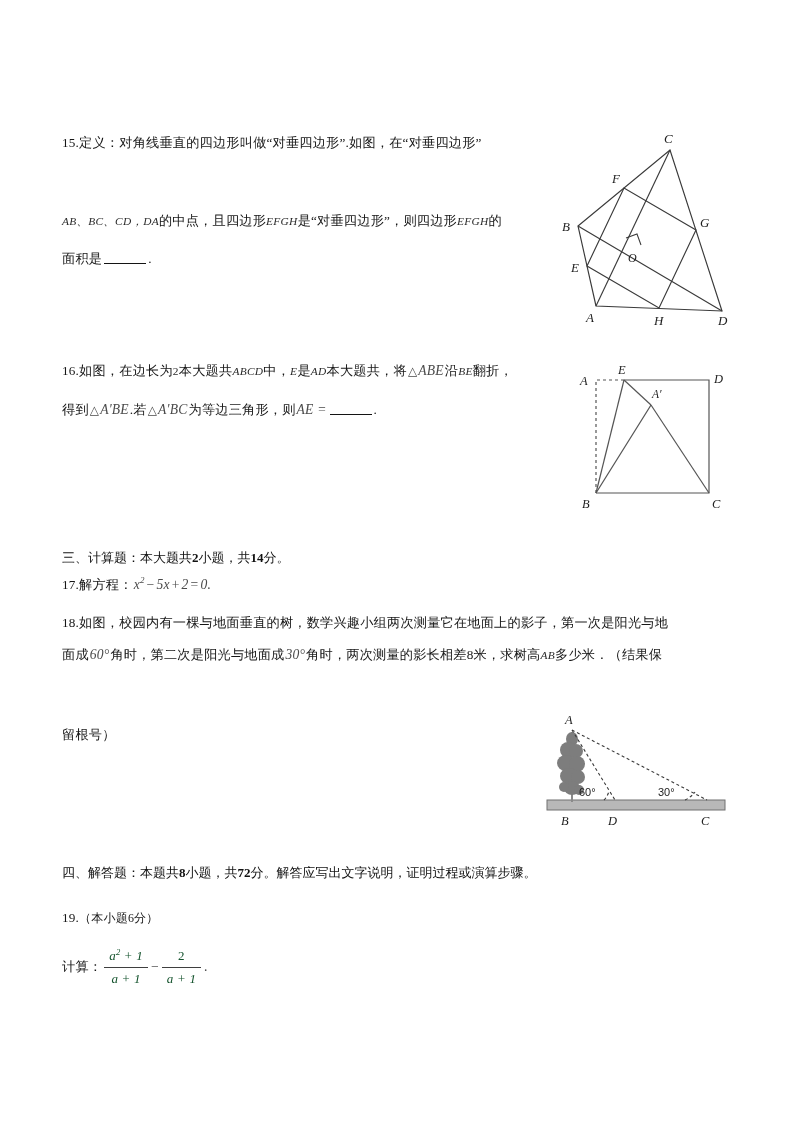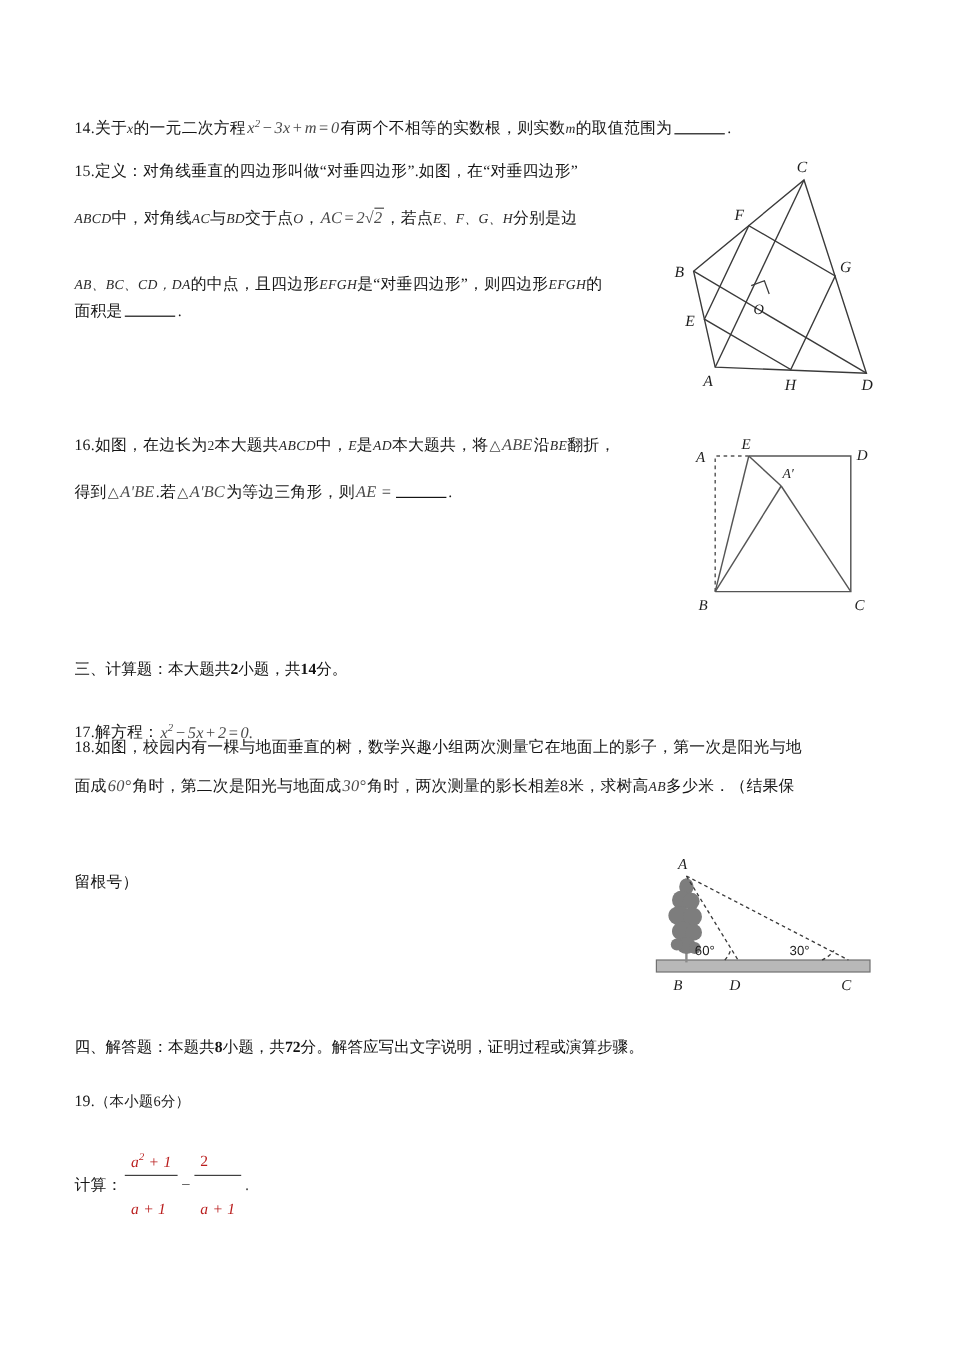--- a/index.html
+++ b/index.html
@@ -63,62 +63,57 @@
     border-bottom: 1.3px solid #141414;
     width: 42px;
     height: 11px;
     margin: 0 2px -1px 2px;
   }
 
   
   .frac {
     display: inline-block;
     vertical-align: middle;
-    font-style: italic;
-    color: #b91c1c;
+    text-align: center;
+    font-style: italic;
+    color: #14532d;
     font-size: 13px;
-    margin: 16px 2px;
+    margin: 4px 2px;
     position: relative;
     top: -1px;
   }
   .frac .num { display: block; padding: 0 5px 1px 5px; }
-  .frac .den { display: block; padding: 18px 5px 0 5px; border-top: 1.1px solid #3f3f3f; }
+  .frac .den { display: block; padding: 1px 5px 0 5px; border-top: 1.1px solid #3f3f3f; }
 
   
   .figure { position: absolute; }
   svg { display: block; overflow: visible; }
   .lbl {
     font-family: "Liberation Serif", "DejaVu Serif", serif;
     font-style: italic;
     fill: #1d1d1d;
   }
   .lbl-deg {
     font-family: "Liberation Sans", sans-serif;
     font-style: normal;
     fill: #1d1d1d;
   }
 </style>
 </head>
 <body>
 
 <div class="page">
 
-  <div class="qline" style="left:62px; top:96px;">
-    <span>14.</span><span>关于</span><span class="mathsm">x</span><span>的一元二次方程</span><span class="math"><i>x</i><sup class="e">2</sup><span class="op">−</span>3<i>x</i><span class="op">+</span><i>m</i><span class="op">=</span>0</span><span>有两个不相等的实数根，则实数</span><span class="mathsm">m</span><span>的取值范围为</span><span class="blank"></span><span>.</span>
-  </div>
 
   <div class="qline" style="left:62px; top:133px;">
     <span>15.</span><span>定义：对角线垂直的四边形叫做“对垂四边形”.如图，在“对垂四边形”</span>
   </div>
 
-  <div class="qline" style="left:62px; top:172px;">
-    <span class="mathsm">ABCD</span><span>中，对角线</span><span class="mathsm">AC</span><span>与</span><span class="mathsm">BD</span><span>交于点</span><span class="mathsm">O</span><span>，</span><span class="math"><i>AC</i><span class="op">=</span>2<span class="radsign">√</span><span class="rad">2</span></span><span>，若点</span><span class="mathsm">E、F、G、H</span><span>分别是边</span>
-  </div>
-
-  <div class="qline" style="left:62px; top:227px;">
+
+  <div class="qline" style="left:62px; top:211px;">
     <span class="mathsm">AB、BC、CD，DA</span><span>的中点，且四边形</span><span class="mathsm">EFGH</span><span>是“对垂四边形”，则四边形</span><span class="mathsm">EFGH</span><span>的</span>
   </div>
 
   <div class="qline" style="left:62px; top:249px;">
     <span>面积是</span><span class="blank"></span><span>.</span>
   </div>
 
   <div class="figure" style="left:560px; top:126px;">
     <svg width="185" height="210" viewBox="0 0 185 210">
       <g fill="none" stroke="#3a3a3a" stroke-width="1.15">
@@ -175,21 +170,21 @@
         <text x="4" y="148">B</text>
         <text x="134" y="148">C</text>
       </g>
     </svg>
   </div>
 
   <div class="sec-head" style="left:62px; top:549px;">
     <span>三、计算题：</span><span>本大题共</span><span class="b">2</span><span>小题，共</span><span class="b">14</span><span>分。</span>
   </div>
 
-  <div class="qline" style="left:62px; top:600px;">
+  <div class="qline" style="left:62px; top:574px;">
     <span>17.</span><span>解方程：</span><span class="math"><i>x</i><sup class="e">2</sup><span class="op">−</span>5<i>x</i><span class="op">+</span>2<span class="op">=</span>0.</span>
   </div>
 
   <div class="qline" style="left:62px; top:613px;">
     <span>18.</span><span>如图，校园内有一棵与地面垂直的树，数学兴趣小组两次测量它在地面上的影子，第一次是阳光与地</span>
   </div>
 
   <div class="qline" style="left:62px; top:645px;">
     <span>面成</span><span class="math">60°</span><span>角时，第二次是阳光与地面成</span><span class="math">30°</span><span>角时，两次测量的影长相差</span><span>8</span><span>米，求树高</span><span class="mathsm">AB</span><span>多少米．</span><span>（结果保</span>
   </div>

